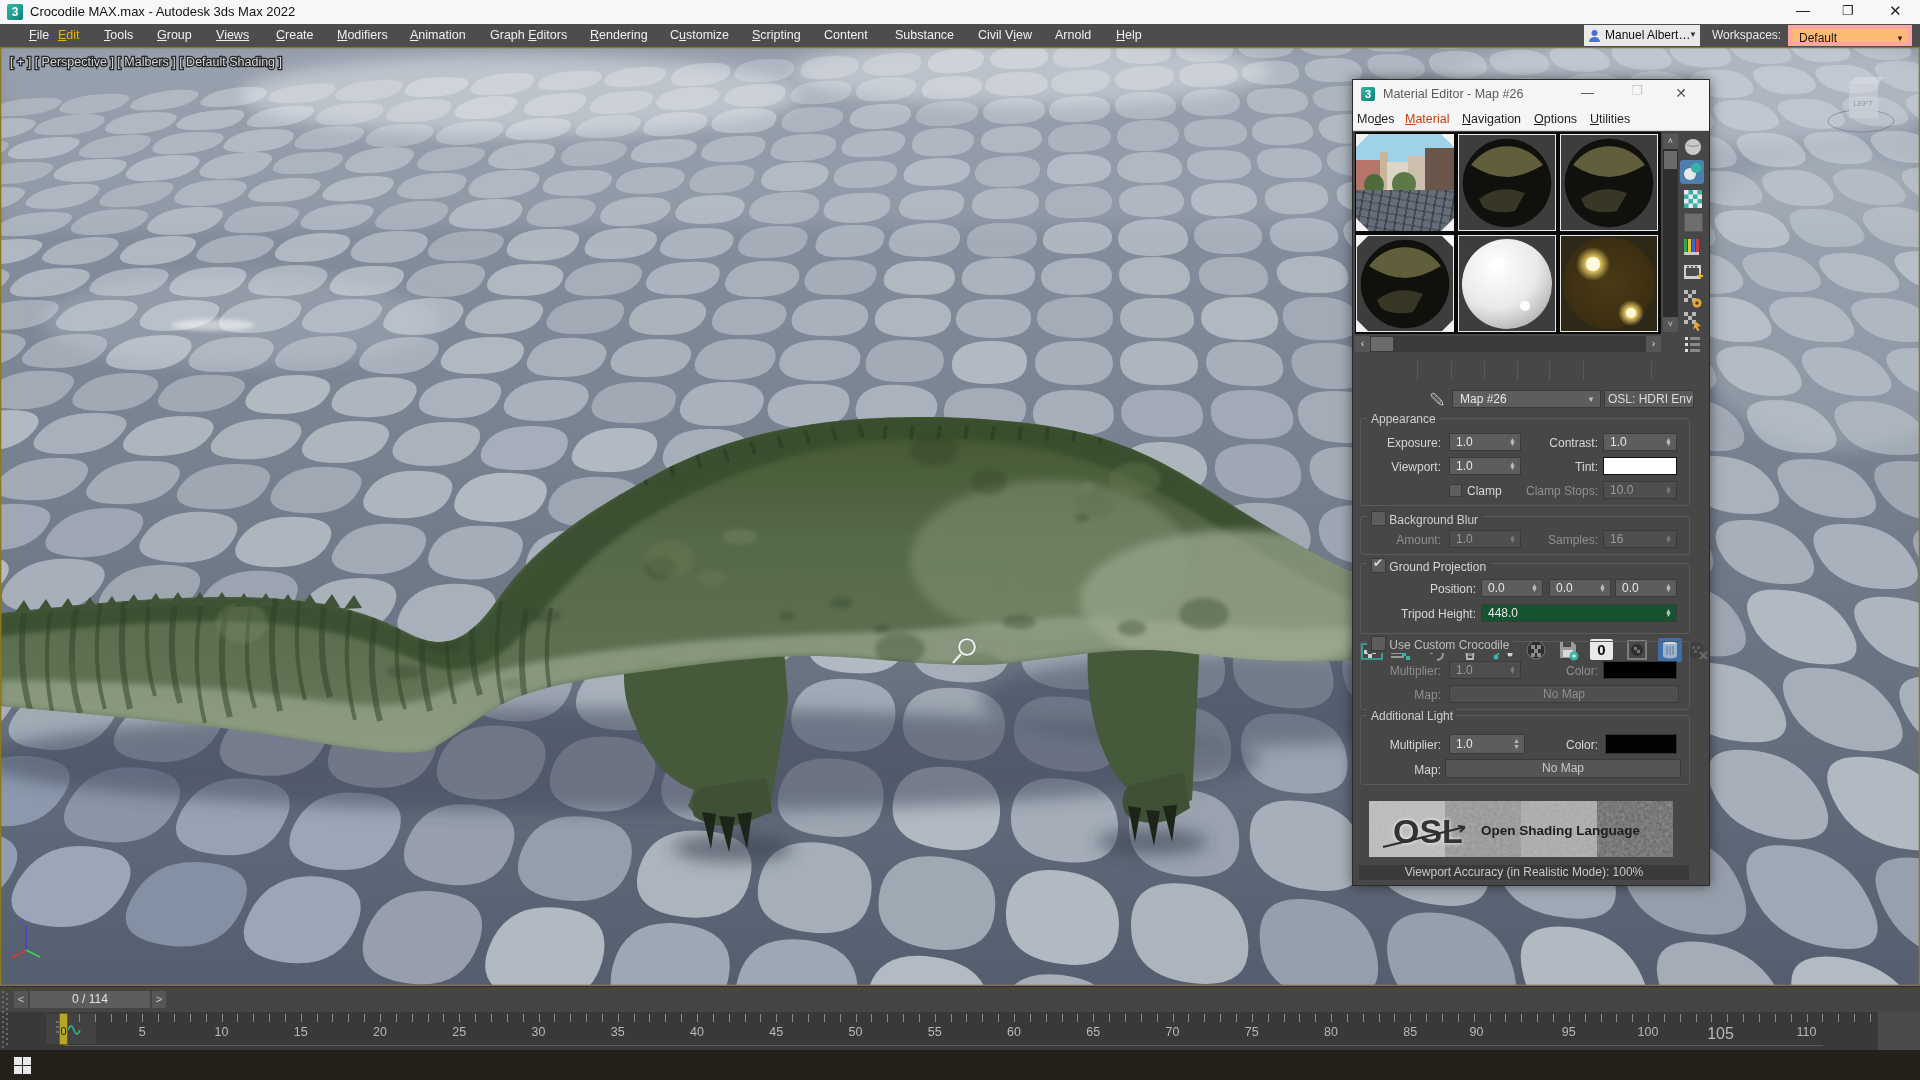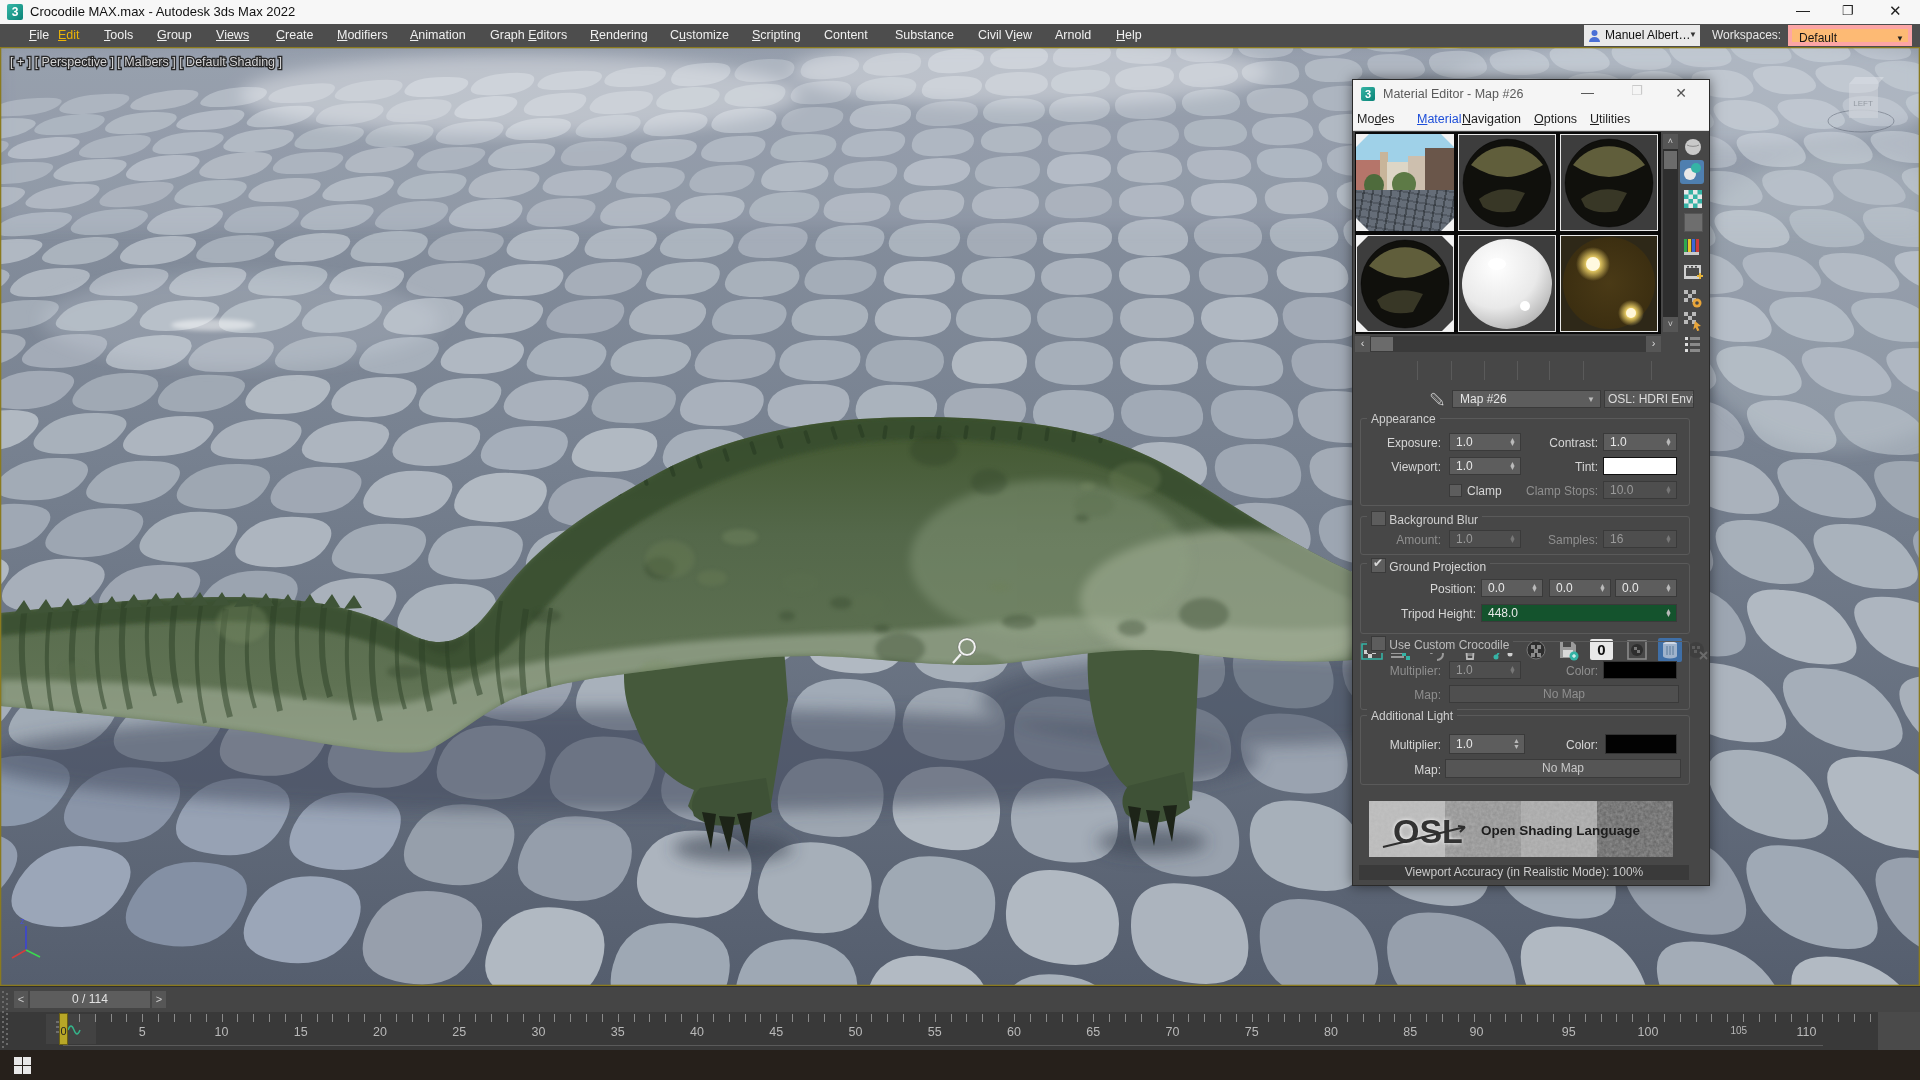--- a/index.html
+++ b/index.html
@@ -683,21 +683,21 @@
 <div style="position:absolute;left:1352px;top:79px;width:358px;height:807px;background:#474747;border:1px solid #2a2a2a;box-sizing:border-box;box-shadow:0 0 12px rgba(0,0,0,.5);">
     <div style="position:absolute;left:0;top:0;right:0;height:29px;background:#f5f5f5;">
       <div style="position:absolute;left:8px;top:7px;width:14px;height:14px;background:linear-gradient(135deg,#36b5a5,#0a8377);border-radius:2px;color:#fff;font-size:11px;font-weight:bold;text-align:center;line-height:14px;">3</div>
       <div style="position:absolute;left:30px;top:7px;color:#5a5a5a;font-size:12.5px;">Material Editor - Map #26</div>
       <div style="position:absolute;right:115px;top:5px;color:#444;font-size:13px;">—</div>
       <div style="position:absolute;right:66px;top:3px;color:#c9c9c9;font-size:13px;">❐</div>
       <div style="position:absolute;right:22px;top:5px;color:#555;font-size:14px;">✕</div>
     </div>
     <div style="position:absolute;left:0;top:29px;right:0;height:21px;background:#f5f5f5;border-bottom:1px solid #d8d8d8;">
       <div style="position:absolute;left:4px;top:3px;color:#1e1e1e;font-size:12.5px;">Mo<u>d</u>es</div>
-      <div style="position:absolute;left:64px;top:3px;color:#1d4ed8;font-size:12.5px;text-align:center;"><u>M</u>aterial</div>
+      <div style="position:absolute;left:52px;top:3px;color:#c2410c;font-size:12.5px;text-align:center;"><u>M</u>aterial</div>
       <div style="position:absolute;left:109px;top:3px;color:#1e1e1e;font-size:12.5px;"><u>N</u>avigation</div>
       <div style="position:absolute;left:181px;top:3px;color:#1e1e1e;font-size:12.5px;"><u>O</u>ptions</div>
       <div style="position:absolute;left:237px;top:3px;color:#1e1e1e;font-size:12.5px;"><u>U</u>tilities</div>
     </div>
     <div style="position:absolute;left:2px;top:52px;width:306px;height:202px;background:#0a0a0a;"></div>
     <div style="position:absolute;left:3px;top:54px;width:98px;height:97px;background:#9fd1e8;overflow:hidden;">
       <div style="position:absolute;left:0;top:26px;width:26px;height:34px;background:#b5756a;"></div>
       <div style="position:absolute;left:24px;top:18px;width:8px;height:42px;background:#c8b59a;"></div>
       <div style="position:absolute;left:31px;top:28px;width:22px;height:32px;background:#ddd6c6;"></div>
       <div style="position:absolute;left:52px;top:22px;width:18px;height:38px;background:#cdbfae;"></div>
@@ -1123,21 +1123,21 @@
     <div style="position:absolute;left:934.8px;top:13px;width:40px;margin-left:-20px;text-align:center;color:#b9b9b9;font-size:12.5px;">55</div>
     <div style="position:absolute;left:1014.0px;top:13px;width:40px;margin-left:-20px;text-align:center;color:#b9b9b9;font-size:12.5px;">60</div>
     <div style="position:absolute;left:1093.2px;top:13px;width:40px;margin-left:-20px;text-align:center;color:#b9b9b9;font-size:12.5px;">65</div>
     <div style="position:absolute;left:1172.5px;top:13px;width:40px;margin-left:-20px;text-align:center;color:#b9b9b9;font-size:12.5px;">70</div>
     <div style="position:absolute;left:1251.8px;top:13px;width:40px;margin-left:-20px;text-align:center;color:#b9b9b9;font-size:12.5px;">75</div>
     <div style="position:absolute;left:1331.0px;top:13px;width:40px;margin-left:-20px;text-align:center;color:#b9b9b9;font-size:12.5px;">80</div>
     <div style="position:absolute;left:1410.2px;top:13px;width:40px;margin-left:-20px;text-align:center;color:#b9b9b9;font-size:12.5px;">85</div>
     <div style="position:absolute;left:1489.5px;top:13px;width:40px;margin-left:-20px;text-align:left;color:#b9b9b9;font-size:12.5px;">90</div>
     <div style="position:absolute;left:1568.8px;top:13px;width:40px;margin-left:-20px;text-align:center;color:#b9b9b9;font-size:12.5px;">95</div>
     <div style="position:absolute;left:1648.0px;top:13px;width:40px;margin-left:-20px;text-align:center;color:#b9b9b9;font-size:12.5px;">100</div>
-    <div style="position:absolute;left:1727.2px;top:13px;width:40px;margin-left:-20px;text-align:right;color:#b9b9b9;font-size:10px;">105</div>
+    <div style="position:absolute;left:1727.2px;top:13px;width:40px;margin-left:-20px;text-align:left;color:#b9b9b9;font-size:16px;">105</div>
     <div style="position:absolute;left:1806.5px;top:13px;width:40px;margin-left:-20px;text-align:center;color:#b9b9b9;font-size:12.5px;">110</div>
     <div style="position:absolute;left:63px;top:33px;width:1760px;height:1px;background:#5a5a5a;"></div>
     <div style="position:absolute;left:59px;top:1px;width:9px;height:32px;background:#b8a727;border:1px solid #6a5f12;box-sizing:border-box;"></div>
     <div style="position:absolute;left:59px;top:13px;width:9px;text-align:center;color:#222;font-size:11px;">0</div>
     <div style="position:absolute;left:1878px;top:0px;width:42px;height:38px;background:#4a4a4a;"></div>
   </div>
 <div style="position:absolute;left:2px;top:990px;width:8px;height:58px;background:repeating-linear-gradient(0deg,#6a6a6a 0 2px,transparent 2px 5px),repeating-linear-gradient(0deg,#6a6a6a 0 2px,transparent 2px 5px);background-size:2px 100%,2px 100%;background-position:0 0,4px 2px;background-repeat:no-repeat;"></div>
 <div style="position:absolute;left:0;top:1050px;width:1920px;height:30px;background:#26201b;">
     <svg style="position:absolute;left:14px;top:7px;" width="17" height="17">
       <rect x="0" y="0" width="8" height="8" fill="#e8e8e8"></rect>

